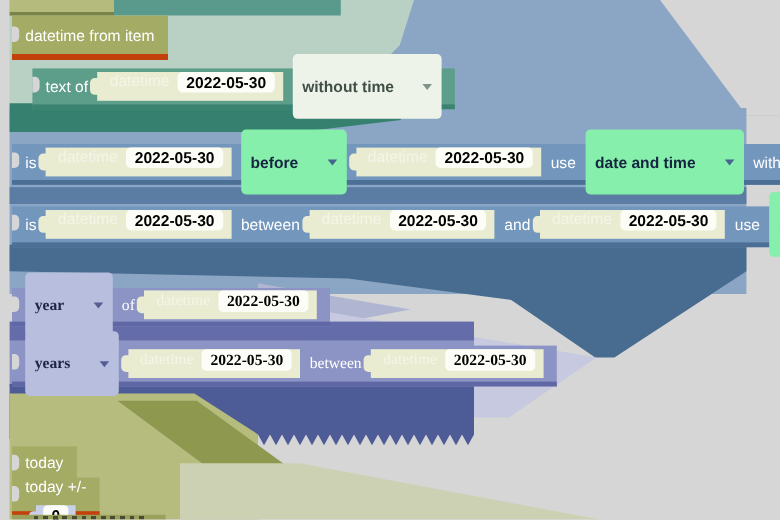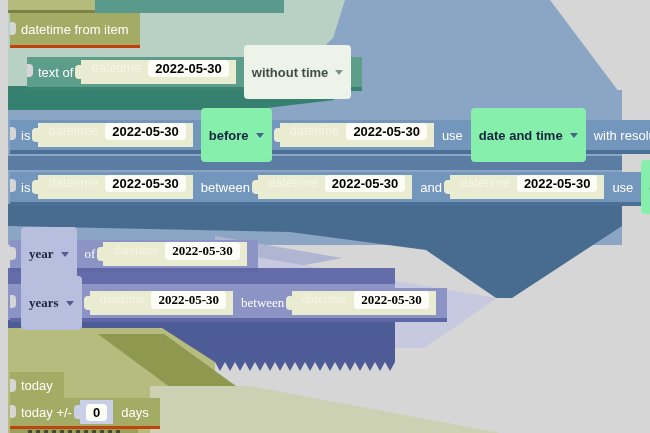--- a/index.html
+++ b/index.html
@@ -3,38 +3,38 @@
 <meta charset="utf-8">
 <style>
   html,body{margin:0;padding:0;background:#d6d6d6;}
   #stage{position:relative;width:650px;height:433px;overflow:hidden;
          font-family:"Liberation Sans",sans-serif;font-size:13px;}
   .bg{position:absolute;left:0;top:0;}
   
   .row{position:absolute;display:flex;align-items:center;}
   .block{position:relative;display:flex;align-items:center;gap:8px;
          color:#fff;padding:0 11px;height:30px;white-space:nowrap;}
-  .olive{background:#a4ab64;border-bottom:3px solid #c2410c;}
+  .olive{background:#a4ab64;border-bottom:5px solid #c2410c;}
   .teal{background:#5d9e8b;border-bottom:4px solid #3b8371;}
   .blue{background:#7396bd;border-bottom:4px solid #4c6f96;}
   .purple{background:#8c94c5;border-bottom:4px solid #5f67a4;}
   .mint{background:#b6d0c3;border-bottom:3px solid #8fb3a2;height:28px;margin-left:2px;}
   
   .notch{position:absolute;left:0;top:7px;width:6px;height:13px;background:#d6d6d6;
          border-radius:0 4px 4px 0;}
   
   .cream{position:relative;display:flex;align-items:flex-start;gap:7px;background:#e9ecd1;
          height:24px;padding:0 7px 0 10px;color:#f4f5e8;}
   .tab{position:absolute;left:-6px;top:5px;width:7px;height:14px;border-radius:4px 0 0 4px;}
   .cream .tab{background:#e9ecd1;}
   .mint .tab{background:#e7f1ea;top:6px;}
   .shadownum .tab{background:#c9cfe7;}
   .pill{background:#fdfdf7;border-radius:4px;padding:1px 7px;color:#000;font-weight:bold;}
   
-  .dd{display:flex;align-items:center;gap:7px;height:22px;padding:16px 8px;
+  .dd{display:flex;align-items:center;gap:24px;height:22px;padding:16px 8px;
       border-radius:4px;font-weight:bold;}
   .dd-light{background:#eef3ea;color:#3f4f46;}
   .dd-light .caret{border-top-color:#7e938a;}
   .dd-blue{background:#86efac;color:#16253f;}
   .dd-blue .caret{border-top-color:#47648c;}
   .dd-purple{background:#b8bedd;color:#1d2444;}
   .dd-purple .caret{border-top-color:#555e93;}
   .caret{width:0;height:0;border-left:4px solid transparent;border-right:4px solid transparent;
          border-top:5px solid #666;}
   
@@ -191,21 +191,21 @@
   </div>
 
   <div class="row" style="left:10px;top:352px;margin-top:20px;">
     <div class="block olive" style="height:27px;border-bottom-width:3px;">
       <i class="notch" style="top:7px;"></i>
       <span>today</span>
     </div>
   </div>
 
   <div class="row" style="left:10px;top:398px;">
-    <div class="block olive" style="height:28px;">
+    <div class="block olive" style="height:28px;flex-direction:column;">
       <i class="notch"></i>
       <span>today +/-</span>
       <span class="shadownum">
         <i class="tab"></i>
         <span class="pill">0</span>
       </span>
       <span>days</span>
     </div>
   </div>
 

